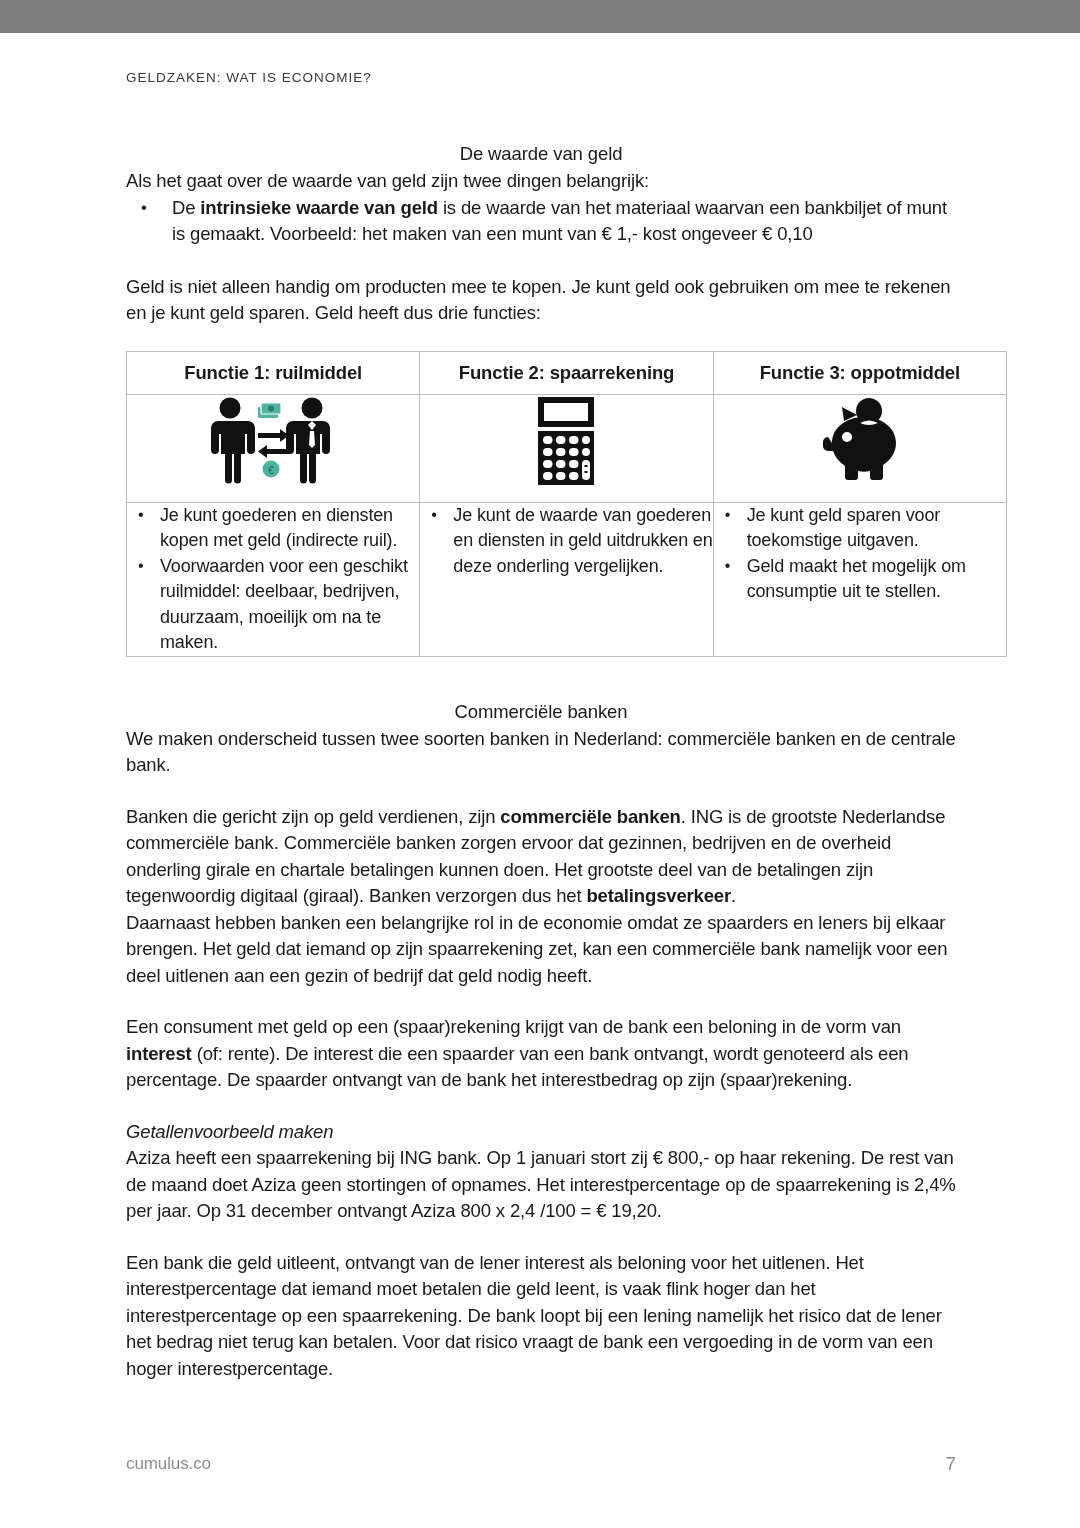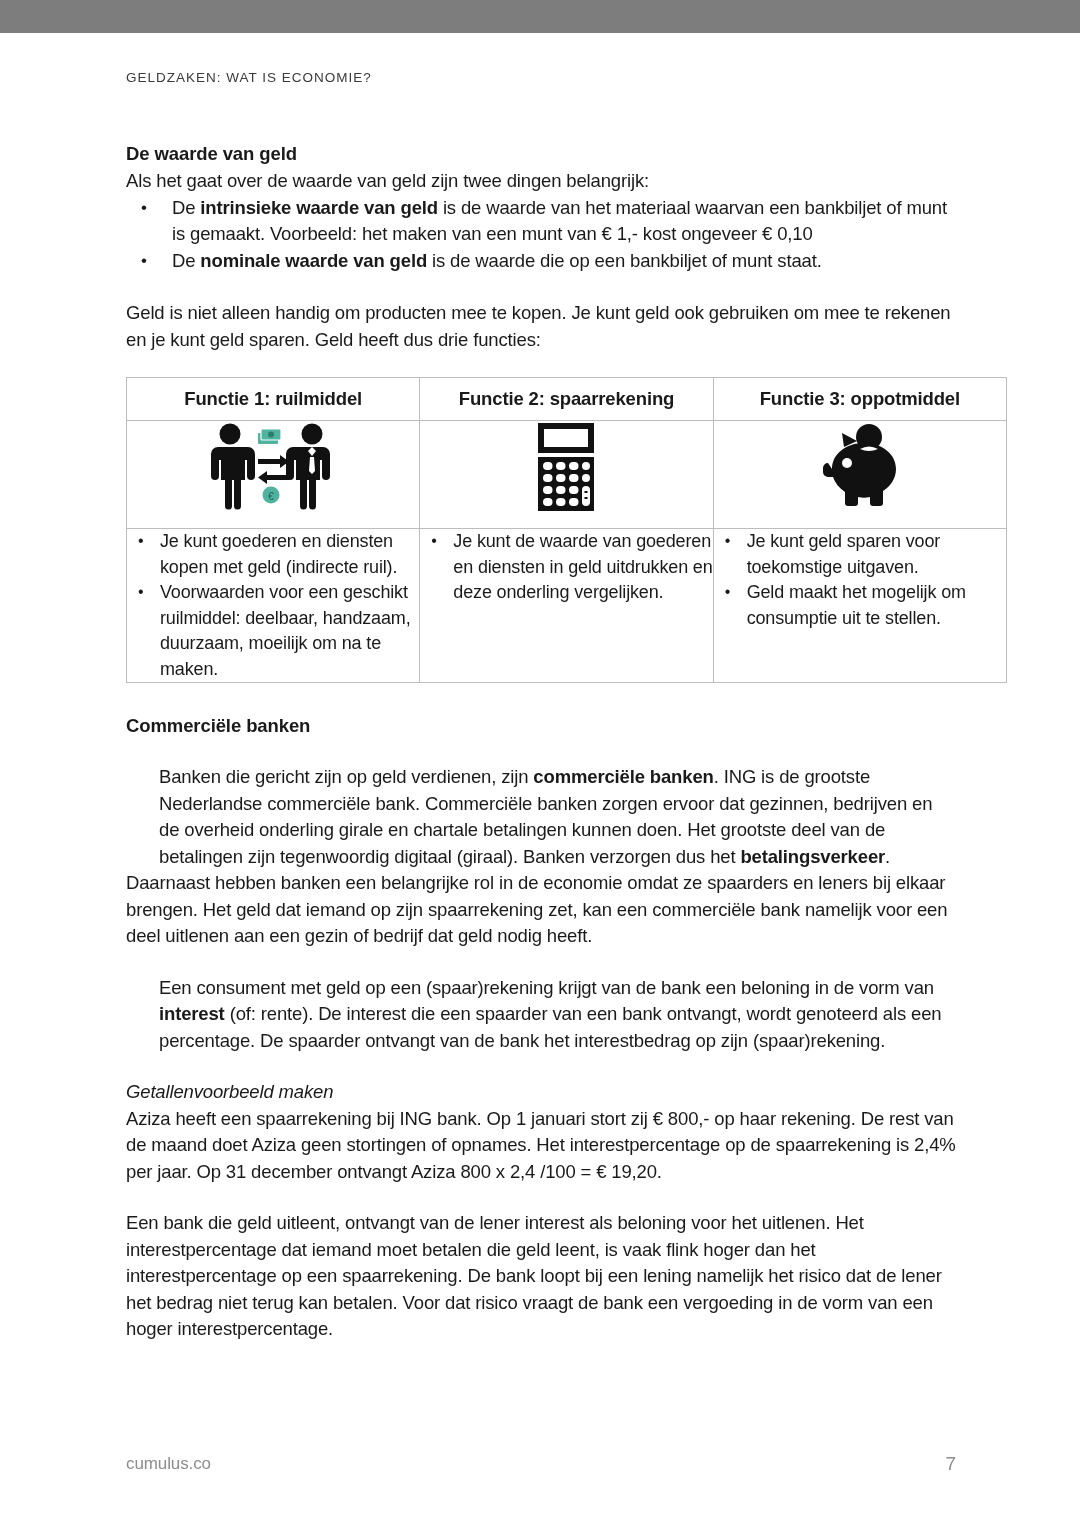--- a/index.html
+++ b/index.html
@@ -36,32 +36,33 @@
   }
   .running-head {
     font-size: 13.5px;
     letter-spacing: 1.0px;
     color: #3a3a3a;
     font-weight: 400;
     margin: 0 0 56px 0;
   }
   h2.sec {
     font-size: 18.5px;
-    font-weight: bold;
-    margin: 4px 0 1px 0;
+    font-weight: normal;
+    margin: 16px 0 1px 0;
     line-height: 26px;
     letter-spacing: -0.1px;
+    text-align: center;
   }
   p.body {
     font-size: 18.5px;
     line-height: 26.5px;
     margin: 0;
     letter-spacing: -0.15px;
   }
-  p.body.spaced { margin-top: 25px; margin-left: 33px; }
+  p.body.spaced { margin-top: 25px; }
   p.italic {
     font-style: italic;
     font-size: 18.5px;
     line-height: 26.5px;
     margin: 0;
     letter-spacing: -0.15px;
   }
   ul.bullets {
     list-style: none;
     margin: 0;
@@ -162,21 +163,20 @@
 
 <div class="page">
   <div class="content">
 
     <div class="running-head">GELDZAKEN: WAT IS ECONOMIE?</div>
 
     <h2 class="sec">De waarde van geld</h2>
     <p class="body">Als het gaat over de waarde van geld zijn twee dingen belangrijk:</p>
     <ul class="bullets">
       <li><span>De </span><b>intrinsieke waarde van geld</b><span> is de waarde van het materiaal waarvan een bankbiljet of munt is gemaakt. Voorbeeld: het maken van een munt van € 1,- kost ongeveer € 0,10</span></li>
-      <li><span>De </span><b>nominale waarde van geld</b><span> is de waarde die op een bankbiljet of munt staat.</span></li>
     </ul>
 
     <div class="block-gap"></div>
 
     <p class="body">Geld is niet alleen handig om producten mee te kopen. Je kunt geld ook gebruiken om mee te rekenen en je kunt geld sparen. Geld heeft dus drie functies:</p>
 
     <table class="functies">
       <tbody>
           <tr>
         <th class="col1">Functie 1: ruilmiddel</th>
@@ -247,41 +247,42 @@
             <path d="M50 28 q9 -5 18 0 q-9 4 -18 0 z" fill="#ffffff"></path>
 
             <circle cx="37" cy="42" r="5" fill="#ffffff"></circle>
           </svg>
         </td>
       </tr>
       <tr>
         <td class="text-cell col1">
           <ul>
             <li>Je kunt goederen en diensten kopen met geld (indirecte ruil).</li>
-            <li>Voorwaarden voor een geschikt ruilmiddel: deelbaar, handzaam, duurzaam, moeilijk om na te maken.</li>
+            <li>Voorwaarden voor een geschikt ruilmiddel: deelbaar, bedrijven, duurzaam, moeilijk om na te maken.</li>
           </ul>
         </td>
         <td class="text-cell col2">
           <ul>
             <li>Je kunt de waarde van goederen en diensten in geld uitdrukken en deze onderling vergelijken.</li>
           </ul>
         </td>
         <td class="text-cell col3">
           <ul>
             <li>Je kunt geld sparen voor toekomstige uitgaven.</li>
             <li>Geld maakt het mogelijk om consumptie uit te stellen.</li>
           </ul>
         </td>
       </tr>
     </tbody>
       </table>
 
     <div class="block-gap"></div>
 
     <h2 class="sec">Commerciële banken</h2>
+    <p class="body">We maken onderscheid tussen twee soorten banken in Nederland: commerciële banken en de centrale bank.</p>
 
     <p class="body spaced"><span>Banken die gericht zijn op geld verdienen, zijn </span><b>commerciële banken</b><span>. ING is de grootste Nederlandse commerciële bank. Commerciële banken zorgen ervoor dat gezinnen, bedrijven en de overheid onderling girale en chartale betalingen kunnen doen. Het grootste deel van de betalingen zijn tegenwoordig digitaal (giraal). Banken verzorgen dus het </span><b>betalingsverkeer</b><span>.</span></p>
 
     <p class="body">Daarnaast hebben banken een belangrijke rol in de economie omdat ze spaarders en leners bij elkaar brengen. Het geld dat iemand op zijn spaarrekening zet, kan een commerciële bank namelijk voor een deel uitlenen aan een gezin of bedrijf dat geld nodig heeft.</p>
 
     <p class="body spaced"><span>Een consument met geld op een (spaar)rekening krijgt van de bank een beloning in de vorm van </span><b>interest</b><span> (of: rente). De interest die een spaarder van een bank ontvangt, wordt genoteerd als een percentage. De spaarder ontvangt van de bank het interestbedrag op zijn (spaar)rekening.</span></p>
 
     <div class="block-gap-sm"></div>
 
     <p class="italic">Getallenvoorbeeld maken</p>

